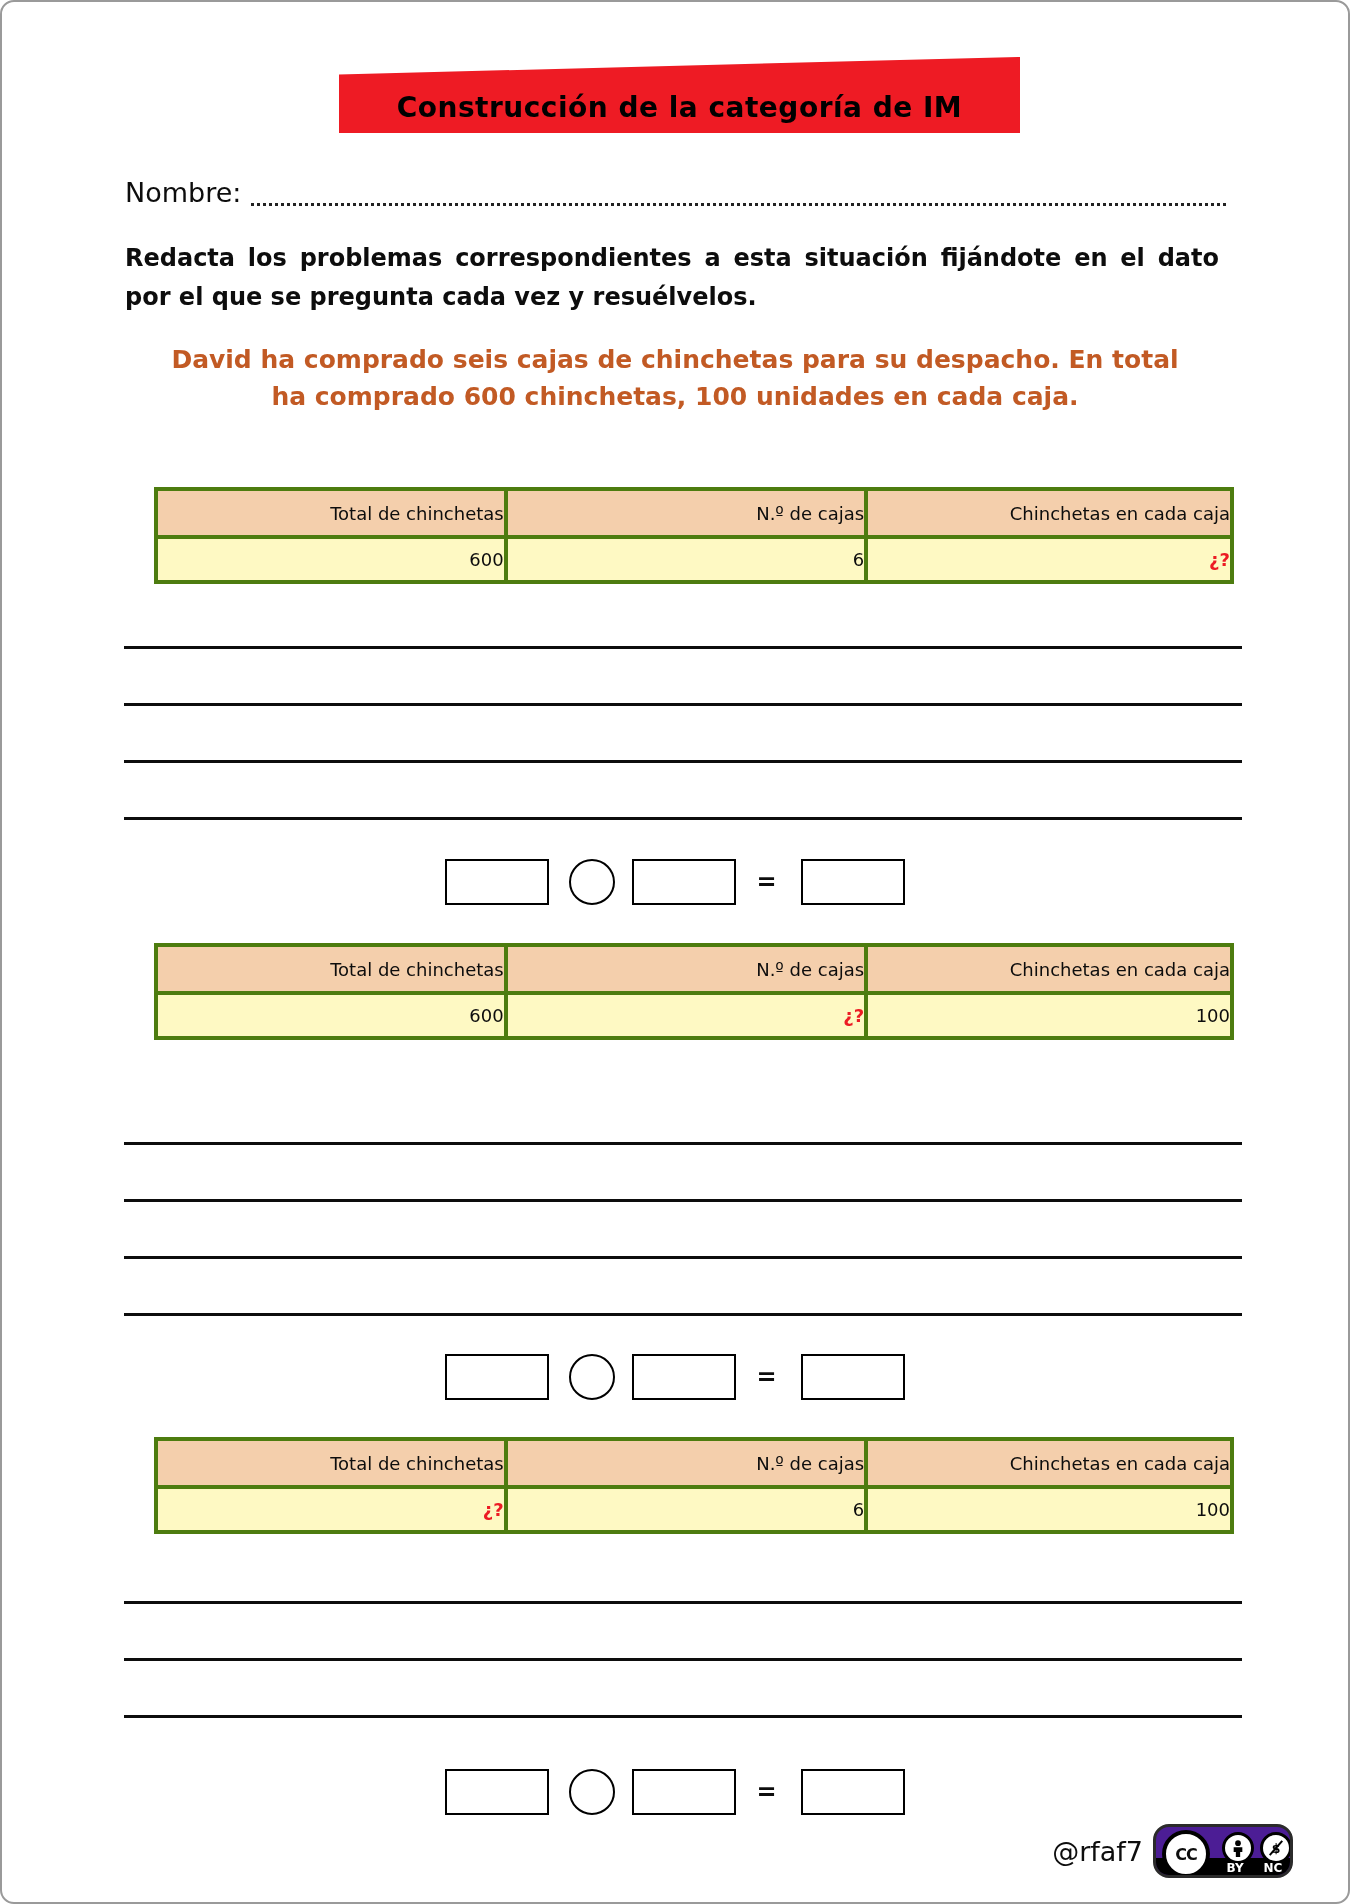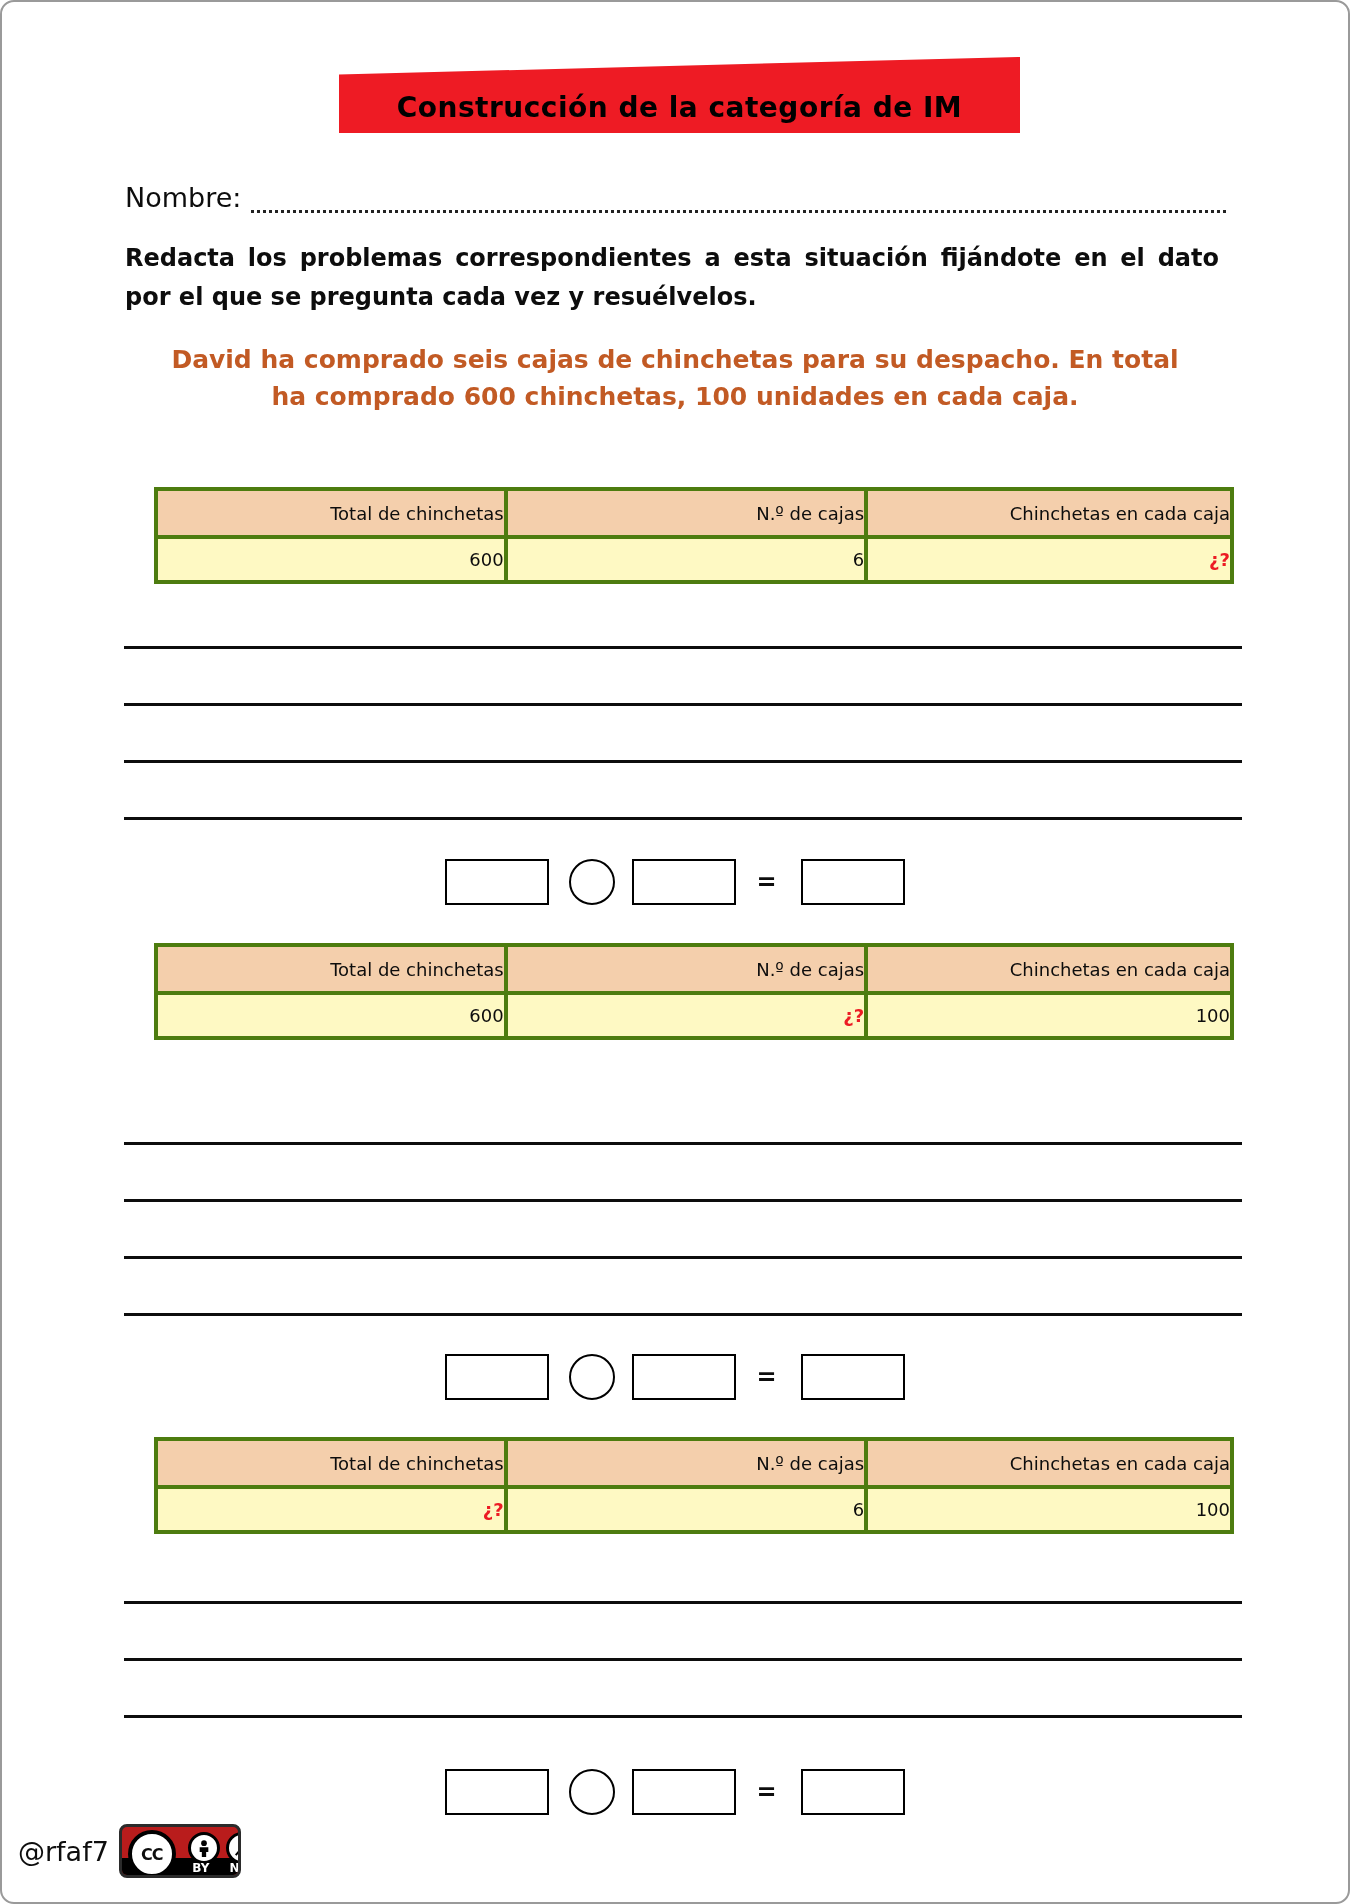--- a/index.html
+++ b/index.html
@@ -19,21 +19,21 @@
     margin:55px 0 0 337px;
     width:681px;height:76px;
     background:var(--banner-red,#EE1B24);
     clip-path:polygon(0 23%,100% 0,100% 100%,0 100%);
     display:flex;align-items:flex-end;justify-content:center;
     padding-bottom:9px;box-sizing:border-box;
   }
   .banner-title{font-size:28px;font-weight:bold;color:#000000;letter-spacing:.5px;}
   
   .name-row{
-    display:flex;align-items:flex-end;
+    display:flex;
     margin:44px 122px 0 123px;height:36px;
   }
   .name-label{font-size:27px;}
   .name-dots{flex:1;margin-left:10px;border-bottom:3px dotted #222;height:26px;}
   
   .instructions{
     margin:26px 129px 0 123px;
     font-size:24px;font-weight:bold;line-height:39px;
     text-align:justify;
   }
@@ -81,27 +81,27 @@
     width:100px;height:42px;border:2.5px solid #000;background:#fff;
   }
   .eq-circle{
     width:42px;height:42px;border:2.5px solid #000;border-radius:50%;
     margin:0 17px 0 20px;background:#fff;
   }
   .eq-box2{margin-right:0;}
   .eq-equals{font-size:24px;font-weight:bold;margin:0 24px 0 20px;}
   
   .footer{
-    display:flex;align-items:center;
-    margin:8px 55px 0 0;gap:10px;height:56px;padding-left:16px;
+    display:flex;align-items:center;justify-content:flex-end;
+    margin:8px 55px 0 0;gap:10px;height:56px;
   }
   .credit{font-size:27px;}
   .cc-badge{
-    position:relative;width:122px;height:54px;box-sizing:border-box;
-    background:#b91c1c;border:3px solid #2b2b2b;border-radius:8px;
+    position:relative;width:140px;height:54px;box-sizing:border-box;
+    background:#4c1d95;border:3px solid #2b2b2b;border-radius:16px;
     overflow:hidden;
   }
   .cc-strip{position:absolute;left:0;right:0;bottom:0;height:17px;background:#000;}
   .cc-circle{
     position:absolute;background:#fff;border-radius:50%;
     display:flex;align-items:center;justify-content:center;z-index:2;
   }
   .cc-big{left:6px;top:3px;width:40px;height:40px;border:4.5px solid #000;
     font-size:16px;font-weight:bold;letter-spacing:-1px;}
   .cc-small{top:5px;width:26px;height:26px;border:3px solid #000;}

